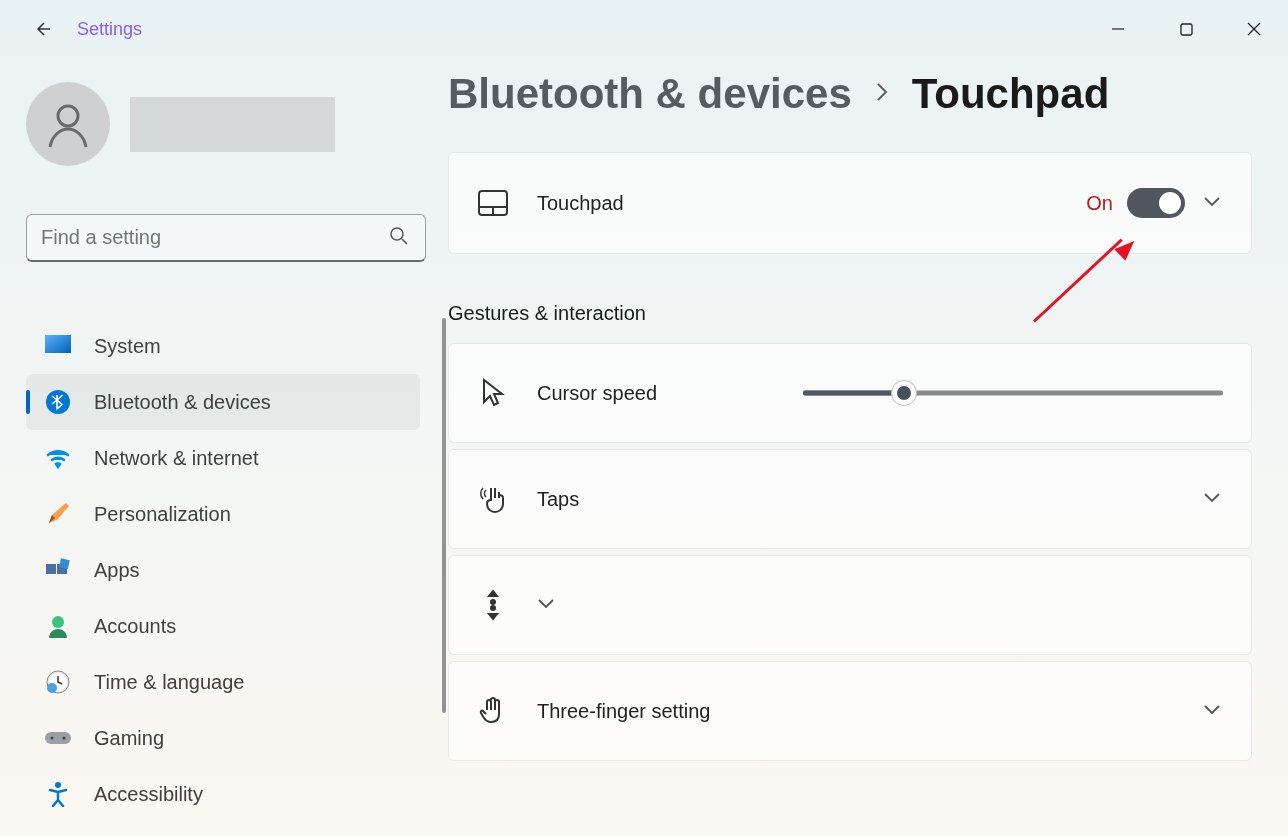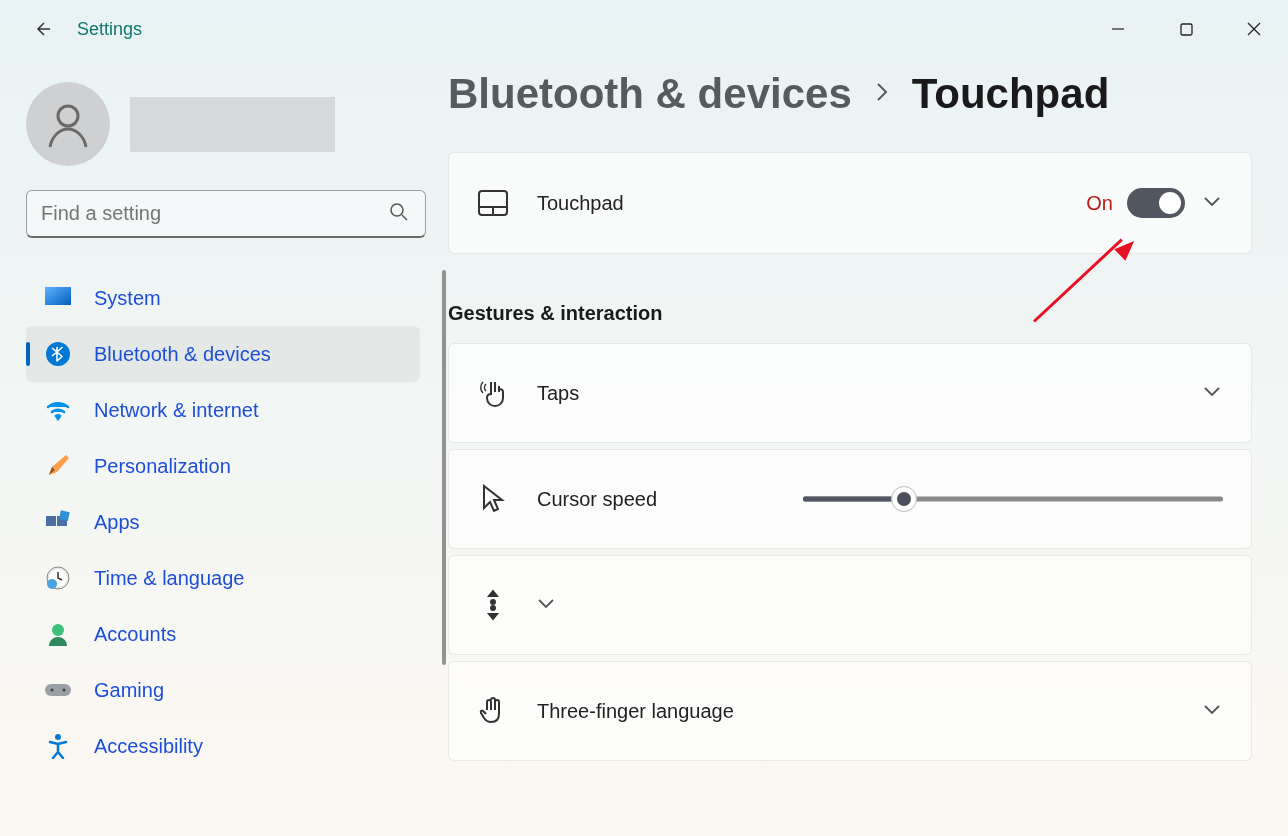--- a/index.html
+++ b/index.html
@@ -1,59 +1,59 @@
 <!DOCTYPE html>
 <html><head>
 <meta charset="utf-8">
 <style>
 * { margin: 0; padding: 0; box-sizing: border-box; font-family: "Segoe UI", -apple-system, sans-serif; }
 body { width: 1288px; height: 836px; background: linear-gradient(180deg, #e9f2f4 0%, #f2f6f4 50%, #fcf8f2 100%); overflow: hidden; position: relative; }
 
 .titlebar { display: flex; align-items: center; height: 58px; padding-left: 22px; }
 .back-btn { width: 40px; height: 40px; display: flex; align-items: center; justify-content: center; cursor: pointer; background: transparent; border: none; border-radius: 4px; }
-.app-title { font-size: 18px; margin-left: 15px; color: #0f766e; }
+.app-title { font-size: 18px; margin-left: 15px; color: #8b5cf6; }
 .window-controls { margin-left: auto; display: flex; }
 .window-ctrl { width: 68px; height: 48px; display: flex; align-items: center; justify-content: center; cursor: pointer; background: transparent; border: none; font-size: 14px; }
 
 .layout { display: flex; height: calc(100% - 58px); }
-.sidebar { width: 448px; padding: 24px 0 0 26px; display: flex; flex-direction: column; }
+.sidebar { width: 448px; padding: 24px 0 0 26px; display: flex; flex-direction: column; gap: 24px; }
 .profile { display: flex; align-items: center; margin-bottom: 24px; }
 .avatar { width: 84px; height: 84px; border-radius: 50%; background: #cfd0d2; display: flex; align-items: center; justify-content: center; }
 .name-skel { width: 205px; height: 55px; background: #d5d7d8; margin-left: 20px; }
 
 .search-box { position: relative; width: 400px; }
 .search-input { width: 100%; height: 48px; border: 1px solid #9f9f9f; border-bottom: 2px solid #6a6a6a; border-radius: 6px; background: rgba(255,255,255,0.4); font-size: 20px; padding: 0 14px; outline: none; color: #333; }
 .search-icon { position: absolute; right: 18px; top: 50%; transform: translateY(-50%); }
 
 .nav { margin-top: 32px; overflow-y: auto; position: relative; }
 .nav::-webkit-scrollbar { width: 4px; }
 .nav::-webkit-scrollbar-thumb { background: #9b9b9b; border-radius: 2px; }
 .nav-scrollbar { position: absolute; right: 2px; top: 0; width: 4px; height: 395px; background: #939393; border-radius: 2px; }
-.nav-item { display: flex; align-items: center; height: 56px; padding-left: 18px; border-radius: 6px; cursor: pointer; margin-right: 28px; font-size: 20px; color: #1d4ed8; position: relative; }
+.nav-item { display: flex; align-items: center; height: 56px; padding-left: 18px; border-radius: 6px; cursor: pointer; margin-right: 28px; font-size: 20px; color: #404040; position: relative; }
 .nav-item.active { background: rgba(0,0,0,0.05); }
 .nav-item.active::before { content: ""; position: absolute; left: 0; top: 16px; bottom: 16px; width: 4px; background: #0067c0; border-radius: 2px; }
 .nav-icon { width: 28px; height: 28px; margin-right: 22px; display: flex; align-items: center; justify-content: center; }
 
 .content { flex: 1; padding: 12px 36px 0 0; overflow: hidden; }
 .breadcrumb { display: flex; align-items: center; gap: 22px; margin-bottom: 34px; }
 .bc-parent { font-size: 42px; font-weight: 600; color: #555c60; cursor: pointer; }
 .bc-sep { font-size: 26px; color: #5c5c5c; }
 .bc-current { font-size: 42px; font-weight: 600; color: #1a1a1a; }
 
 .card { background: rgba(255,255,255,0.65); border: 1px solid rgba(0,0,0,0.08); border-radius: 6px; display: flex; align-items: center; padding: 0 28px; cursor: pointer; }
 .card-icon { width: 32px; height: 32px; display: flex; align-items: center; justify-content: center; color: #333; margin-right: 28px; }
 .card-label { font-size: 20px; color: #222; flex: 1; }
 .card-expand { width: 20px; color: #555; }
 
 .touchpad-card { height: 102px; margin-bottom: 48px; }
 .toggle-label { font-size: 20px; color: #b91c1c; margin-right: 14px; }
 .toggle { width: 58px; height: 30px; border-radius: 15px; background: #525660; position: relative; margin-right: 18px; cursor: pointer; }
 .toggle-knob { position: absolute; right: 4px; top: 4px; width: 22px; height: 22px; border-radius: 50%; background: #fff; }
 
-.section-title { font-size: 20px; font-weight: 700; color: #1a1a1a; margin-bottom: 18px; }
+.section-title { font-size: 20px; font-weight: 400; color: #1a1a1a; margin-bottom: 18px; }
 .gesture-card { height: 100px; margin-bottom: 6px; }
 .cursor-card { height: 100px; margin-bottom: 6px; }
 .slider-wrap { flex: 1; max-width: 420px; margin-left: auto; position: relative; height: 20px; }
 .slider-track { position: absolute; top: 50%; left: 0; right: 0; height: 5px; background: #8a8a8a; border-radius: 2px; transform: translateY(-50%); }
 .slider-fill { position: absolute; top: 50%; left: 0; height: 5px; background: #525660; border-radius: 2px; transform: translateY(-50%); }
 .slider-thumb { position: absolute; top: 50%; width: 26px; height: 26px; border-radius: 50%; background: #fff; border: 1px solid #bdbdbd; transform: translate(-50%, -50%); display: flex; align-items: center; justify-content: center; }
 .slider-thumb::after { content: ""; width: 14px; height: 14px; border-radius: 50%; background: #4b4f59; }
 
 .arrow-annotation { position: absolute; left: 1034px; top: 244px; pointer-events: none; }
 .arrow-line { width: 120px; height: 3px; background: #e81123; transform: rotate(-43deg); transform-origin: left center; position: absolute; top: 76px; left: 0; }
@@ -159,36 +159,36 @@
               <rect x="0" y="6" width="10" height="10" fill="#4a6fa5"></rect>
               <rect x="11" y="6" width="10" height="10" fill="#4a6fa5"></rect>
               <rect x="14" y="1" width="9" height="9" fill="#2f8fd4" transform="rotate(12 18 5)"></rect>
             </svg>
           </span>
         <span>Apps</span>
       </div>
       <div class="nav-item">
         <span class="nav-icon">
             <svg width="24" height="24" viewBox="0 0 24 24">
+              <circle cx="12" cy="8" r="6" fill="#3cc27a"></circle>
+              <path d="M3 24c0-6 5-9 9-9s9 3 9 9z" fill="#2d8a5c"></path>
+            </svg>
+          </span>
+        <span>Accounts</span>
+      </div>
+      <div class="nav-item">
+        <span class="nav-icon">
+            <svg width="24" height="24" viewBox="0 0 24 24">
               <circle cx="12" cy="12" r="11" fill="#e8e8e8" stroke="#888" stroke-width="1"></circle>
               <circle cx="12" cy="12" r="9" fill="#fff"></circle>
               <path d="M12 6v6l4 2" stroke="#333" stroke-width="1.5" fill="none"></path>
               <circle cx="6" cy="18" r="5" fill="#4aa3df"></circle>
             </svg>
           </span>
         <span>Time &amp; language</span>
-      </div>
-      <div class="nav-item">
-        <span class="nav-icon">
-            <svg width="24" height="24" viewBox="0 0 24 24">
-              <circle cx="12" cy="8" r="6" fill="#3cc27a"></circle>
-              <path d="M3 24c0-6 5-9 9-9s9 3 9 9z" fill="#2d8a5c"></path>
-            </svg>
-          </span>
-        <span>Accounts</span>
       </div>
       <div class="nav-item">
         <span class="nav-icon">
             <svg width="26" height="18" viewBox="0 0 26 18">
               <rect x="0" y="3" width="26" height="12" rx="6" fill="#9aa0a6"></rect>
               <circle cx="7" cy="9" r="1.5" fill="#444"></circle>
               <circle cx="19" cy="9" r="1.5" fill="#444"></circle>
             </svg>
           </span>
         <span>Gaming</span>
@@ -232,71 +232,71 @@
       </div>
       <span class="card-expand">
         <svg width="18" height="12" viewBox="0 0 18 12" fill="none" stroke="#555" stroke-width="1.8">
             <path d="M2 2l7 7 7-7"></path>
           </svg>
       </span>
     </div>
 
     <div class="section-title">Gestures &amp; interaction</div>
 
-    <div class="card gesture-card">
-      <span class="card-icon">
-        <svg width="28" height="30" viewBox="0 0 28 30" fill="none" stroke="#333" stroke-width="2">
-            <path d="M12 4v12c-2 0-4 1-4 4 0 5 4 8 8 8s8-3 8-8v-6c0-2-2-3-4-3v3m-4-10v10m4-6v6"></path>
-            <path d="M7 6c-2 2-2 5 0 7M4 4c-3 3-3 8 0 11" stroke-width="1.5"></path>
-          </svg>
-      </span>
-      <span class="card-label">Taps</span>
-      <span class="card-expand">
-        <svg width="18" height="12" viewBox="0 0 18 12" fill="none" stroke="#555" stroke-width="1.8">
-            <path d="M2 2l7 7 7-7"></path>
-          </svg>
-      </span>
-    </div>
-
     <div class="card cursor-card">
       <span class="card-icon">
         <svg width="26" height="30" viewBox="0 0 26 30" fill="none" stroke="#333" stroke-width="2">
             <path d="M4 2l0 22 6-6 4 9 4-2-4-9 8 0z"></path>
           </svg>
       </span>
       <span class="card-label" style="flex:0 0 auto;margin-right:110px;">Cursor speed</span>
       <div class="slider-wrap">
         <div class="slider-track"></div>
         <div class="slider-fill" style="width:24%;"></div>
         <div class="slider-thumb" style="left:24%;"></div>
       </div>
     </div>
 
     <div class="card gesture-card">
       <span class="card-icon">
+        <svg width="28" height="30" viewBox="0 0 28 30" fill="none" stroke="#333" stroke-width="2">
+            <path d="M12 4v12c-2 0-4 1-4 4 0 5 4 8 8 8s8-3 8-8v-6c0-2-2-3-4-3v3m-4-10v10m4-6v6"></path>
+            <path d="M7 6c-2 2-2 5 0 7M4 4c-3 3-3 8 0 11" stroke-width="1.5"></path>
+          </svg>
+      </span>
+      <span class="card-label">Taps</span>
+      <span class="card-expand">
+        <svg width="18" height="12" viewBox="0 0 18 12" fill="none" stroke="#555" stroke-width="1.8">
+            <path d="M2 2l7 7 7-7"></path>
+          </svg>
+      </span>
+    </div>
+
+    <div class="card gesture-card">
+      <span class="card-icon">
         <svg width="20" height="32" viewBox="0 0 20 32" fill="none" stroke="#333" stroke-width="2">
             <path d="M10 2l-4 5h8z M10 30l-4-5h8z" fill="#333"></path>
             <circle cx="10" cy="13" r="2" fill="#333"></circle>
             <circle cx="10" cy="19" r="2" fill="#333"></circle>
           </svg>
       </span>
       <span class="card-expand">
         <svg width="18" height="12" viewBox="0 0 18 12" fill="none" stroke="#555" stroke-width="1.8">
             <path d="M2 2l7 7 7-7"></path>
           </svg>
       </span>
     </div>
 
     <div class="card gesture-card">
       <span class="card-icon">
         <svg width="28" height="30" viewBox="0 0 28 30" fill="none" stroke="#333" stroke-width="2">
             <path d="M8 14V6c0-1 1-2 2-2s2 1 2 2v8m0-10c0-1 1-2 2-2s2 1 2 2v10m0-8c0-1 1-2 2-2s2 1 2 2v12c0 5-3 8-8 8-3 0-5-1-7-4l-3-5c-1-2 1-3 2-2l3 3"></path>
           </svg>
       </span>
-      <span class="card-label">Three-finger language</span>
+      <span class="card-label">Three-finger setting</span>
       <span class="card-expand">
         <svg width="18" height="12" viewBox="0 0 18 12" fill="none" stroke="#555" stroke-width="1.8">
             <path d="M2 2l7 7 7-7"></path>
           </svg>
       </span>
     </div>
 
   </div>
 </div>
 

